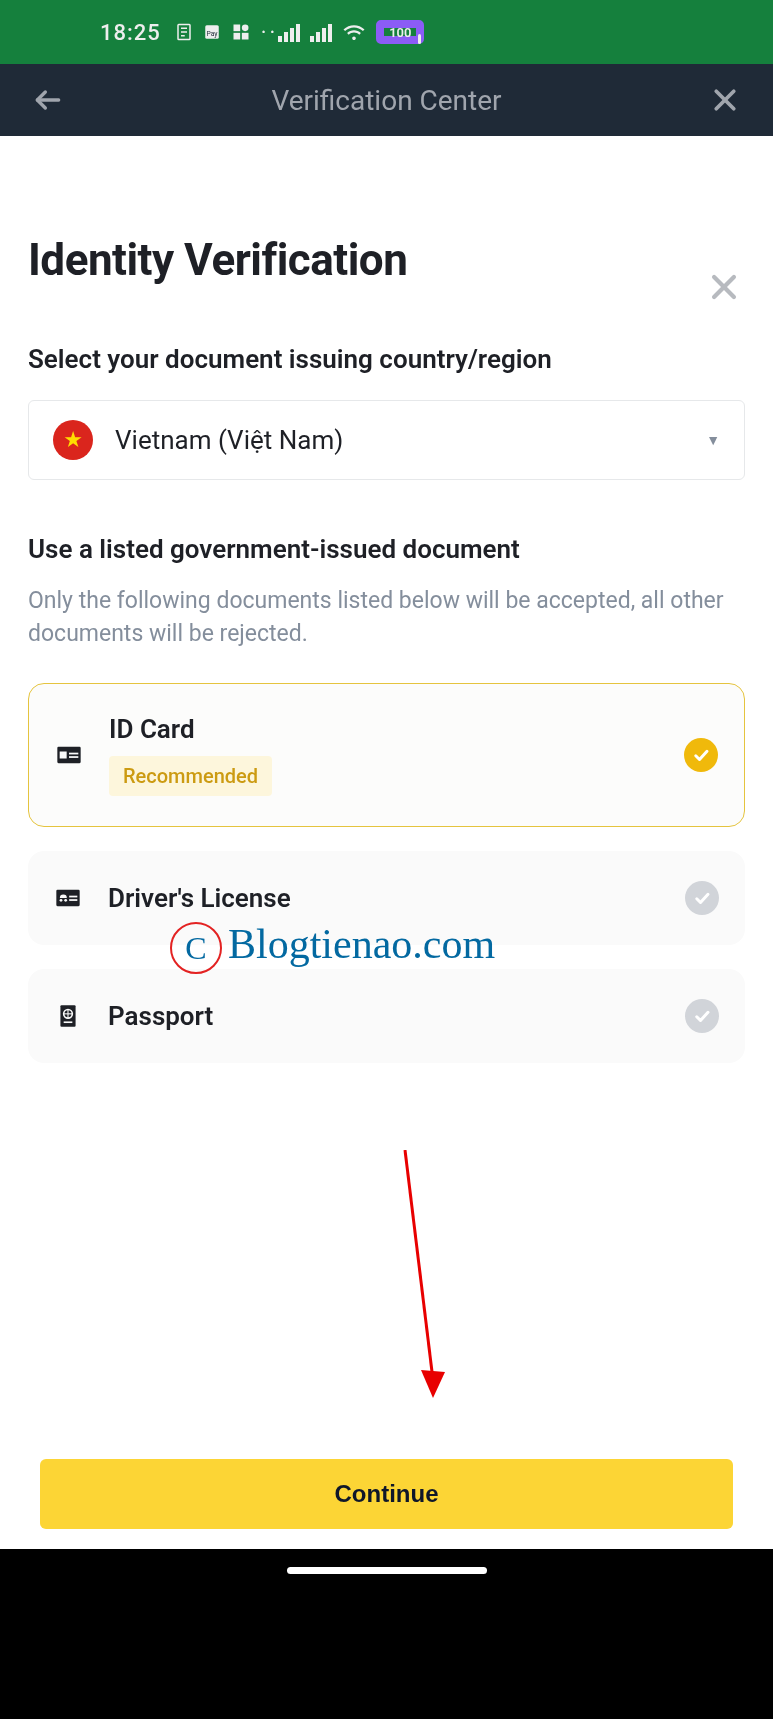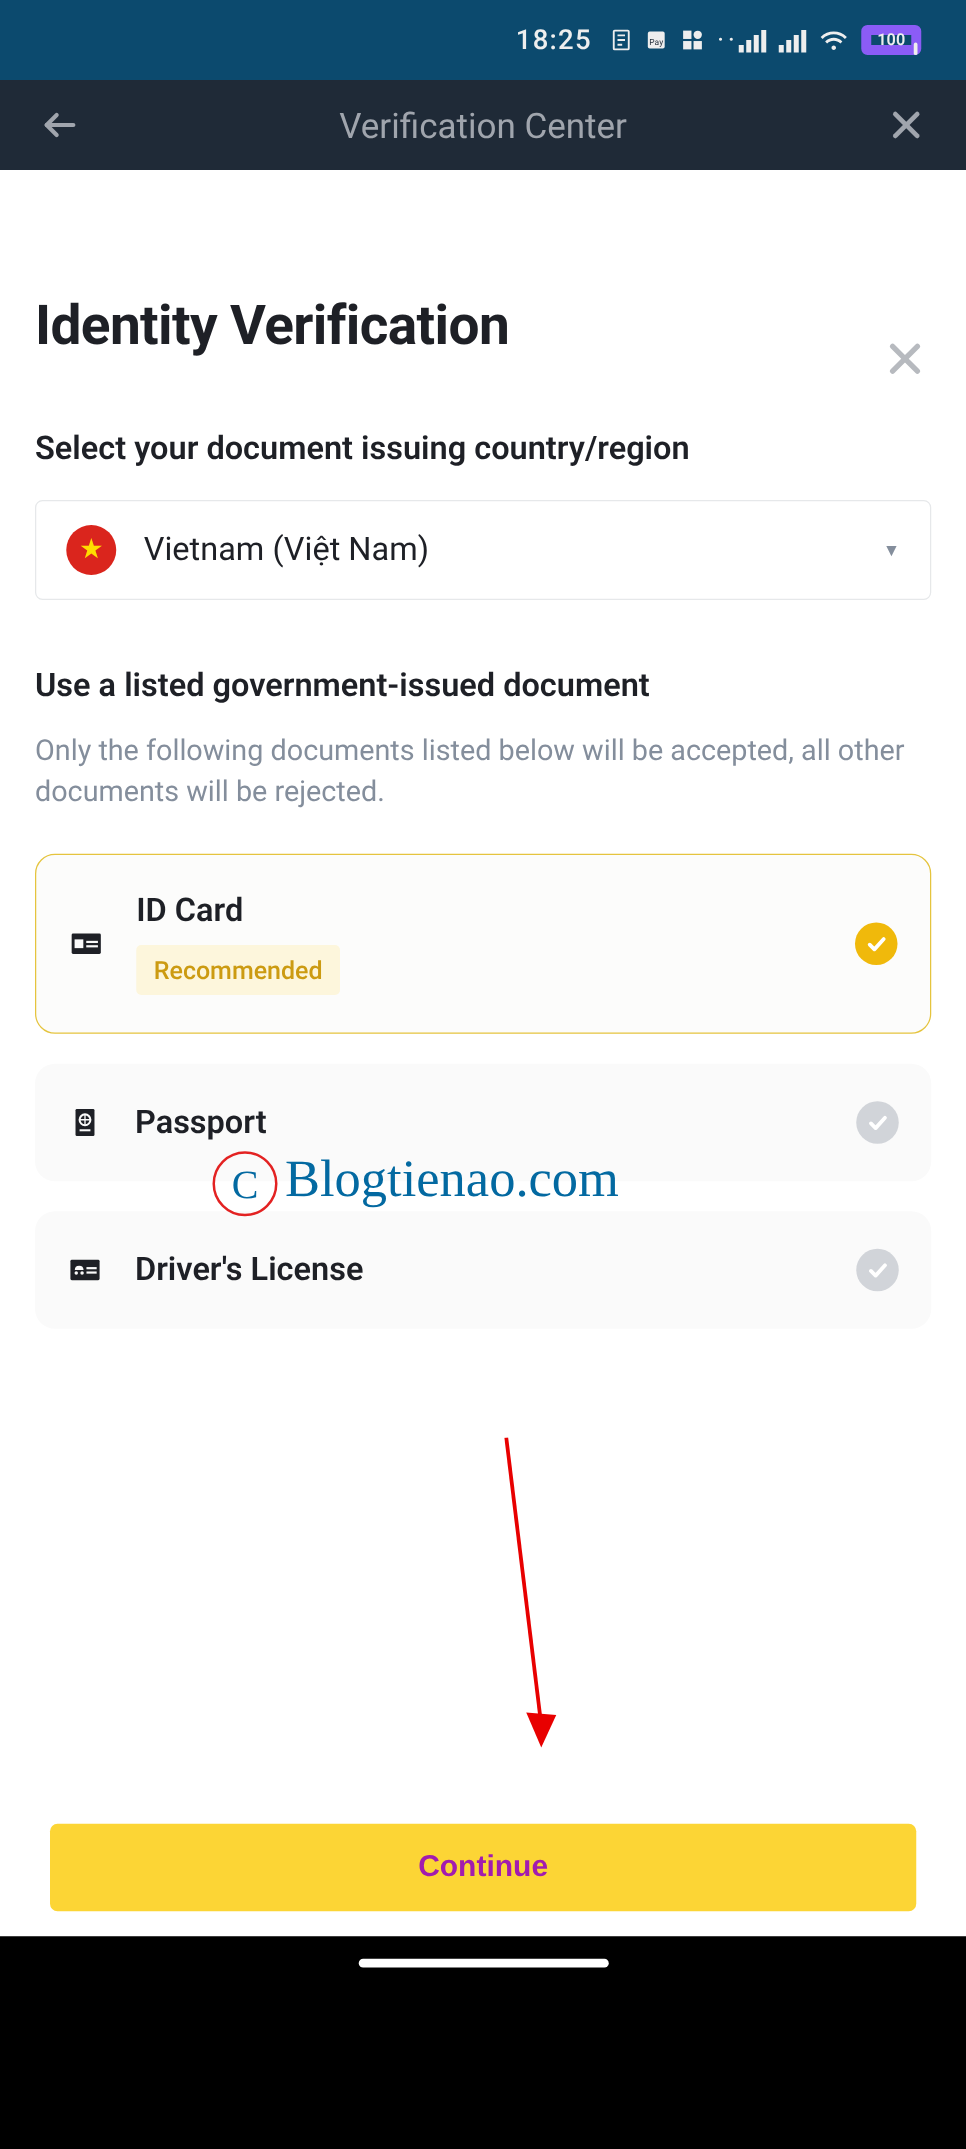--- a/index.html
+++ b/index.html
@@ -5,25 +5,25 @@
   * { box-sizing: border-box; margin: 0; padding: 0; }
   body {
     width: 773px;
     height: 1719px;
     background: #ffffff;
     font-family: -apple-system, BlinkMacSystemFont, "Segoe UI", Roboto, Arial, sans-serif;
     position: relative;
     overflow: hidden;
   }
   .status-bar {
-    background: #0c4a6e;
+    background: #15803d;
     height: 64px;
     display: flex;
     align-items: center;
-    justify-content: flex-end;
+    justify-content: flex-start;
     padding: 0 36px 0 100px;
     color: #eeeeee;
     font-size: 22px;
   }
   .status-left { display: flex; align-items: center; gap: 14px; }
   .status-time { font-weight: 500; letter-spacing: 1px; }
   .status-icons-left { display: flex; align-items: center; gap: 10px; }
   .status-right { display: flex; align-items: center; gap: 10px; }
   .signal-bars { display: inline-flex; align-items: flex-end; gap: 2px; height: 20px; }
   .signal-bars span { width: 4px; background: #eee; display: inline-block; }
@@ -129,21 +129,21 @@
   }
 
   .arrow-annot {
     position:absolute; left: 395px; top: 1150px;
     pointer-events:none;
   }
 
   .continue-btn {
     position: absolute; left: 40px; right: 40px; bottom: 190px;
     height: 70px; background: #fcd535; border: none; border-radius: 6px;
-    font-size: 24px; font-weight: 600; color: #a21caf; cursor: pointer;
+    font-size: 24px; font-weight: 600; color: #0f172a; cursor: pointer;
   }
 
   .nav-bar {
     position:absolute; left:0; right:0; bottom:0; height:170px; background:#000;
     display:flex; align-items:flex-start; justify-content:center; padding-top:18px;
   }
   .nav-home {
     width: 200px; height: 7px; background:#fff; border-radius:4px;
   }
   .body-white-region {
@@ -258,59 +258,59 @@
     </div>
     <span class="check on">
       <svg width="18" height="18" viewBox="0 0 24 24" fill="none" stroke="#fff" stroke-width="4" stroke-linecap="round" stroke-linejoin="round">
           <polyline points="5 13 10 18 20 7"></polyline>
         </svg>
     </span>
   </div>
 
   <div class="doc-option">
     <span class="doc-icon">
-      <svg width="26" height="26" viewBox="0 0 24 24" fill="#1e2026">
-          <rect x="5" y="2" width="14" height="20" rx="1"></rect>
-          <circle cx="12" cy="10" r="4" fill="none" stroke="#fafafa" stroke-width="1.5"></circle>
-          <line x1="8" y1="10" x2="16" y2="10" stroke="#fafafa" stroke-width="1"></line>
-          <line x1="12" y1="6" x2="12" y2="14" stroke="#fafafa" stroke-width="1"></line>
-          <rect x="8" y="17" width="8" height="1.5" fill="#fafafa"></rect>
-        </svg>
-    </span>
-    <div class="doc-text">
-      <div class="doc-title">Passport</div>
-    </div>
-    <span class="check off">
-      <svg width="18" height="18" viewBox="0 0 24 24" fill="none" stroke="#fff" stroke-width="4" stroke-linecap="round" stroke-linejoin="round">
-          <polyline points="5 13 10 18 20 7"></polyline>
-        </svg>
-    </span>
-  </div>
-
-  <div class="doc-option">
-    <span class="doc-icon">
       <svg width="28" height="28" viewBox="0 0 24 24" fill="#1e2026">
           <rect x="2" y="5" width="20" height="14" rx="1"></rect>
           <path d="M5 12 c0-2 1-3 3-3 s3 1 3 3" fill="#fafafa"></path>
           <circle cx="6" cy="14" r="1.2" fill="#fafafa"></circle>
           <circle cx="10" cy="14" r="1.2" fill="#fafafa"></circle>
           <rect x="13" y="10" width="7" height="1.5" fill="#fafafa"></rect>
           <rect x="13" y="13" width="7" height="1.5" fill="#fafafa"></rect>
         </svg>
     </span>
     <div class="doc-text">
       <div class="doc-title">Driver's License</div>
     </div>
     <span class="check off">
       <svg width="18" height="18" viewBox="0 0 24 24" fill="none" stroke="#fff" stroke-width="4" stroke-linecap="round" stroke-linejoin="round">
           <polyline points="5 13 10 18 20 7"></polyline>
         </svg>
     </span>
   </div>
 
+  <div class="doc-option">
+    <span class="doc-icon">
+      <svg width="26" height="26" viewBox="0 0 24 24" fill="#1e2026">
+          <rect x="5" y="2" width="14" height="20" rx="1"></rect>
+          <circle cx="12" cy="10" r="4" fill="none" stroke="#fafafa" stroke-width="1.5"></circle>
+          <line x1="8" y1="10" x2="16" y2="10" stroke="#fafafa" stroke-width="1"></line>
+          <line x1="12" y1="6" x2="12" y2="14" stroke="#fafafa" stroke-width="1"></line>
+          <rect x="8" y="17" width="8" height="1.5" fill="#fafafa"></rect>
+        </svg>
+    </span>
+    <div class="doc-text">
+      <div class="doc-title">Passport</div>
+    </div>
+    <span class="check off">
+      <svg width="18" height="18" viewBox="0 0 24 24" fill="none" stroke="#fff" stroke-width="4" stroke-linecap="round" stroke-linejoin="round">
+          <polyline points="5 13 10 18 20 7"></polyline>
+        </svg>
+    </span>
+  </div>
+
 </div>
 
 <div class="watermark">
   <span class="c">C</span><span>Blogtienao.com</span>
 </div>
 
 <svg class="arrow-annot" width="60" height="260" viewBox="0 0 60 260">
   <line x1="10" y1="0" x2="38" y2="230" stroke="#e80000" stroke-width="3"></line>
   <polygon points="38,248 26,220 50,222" fill="#e80000"></polygon>
 </svg>

